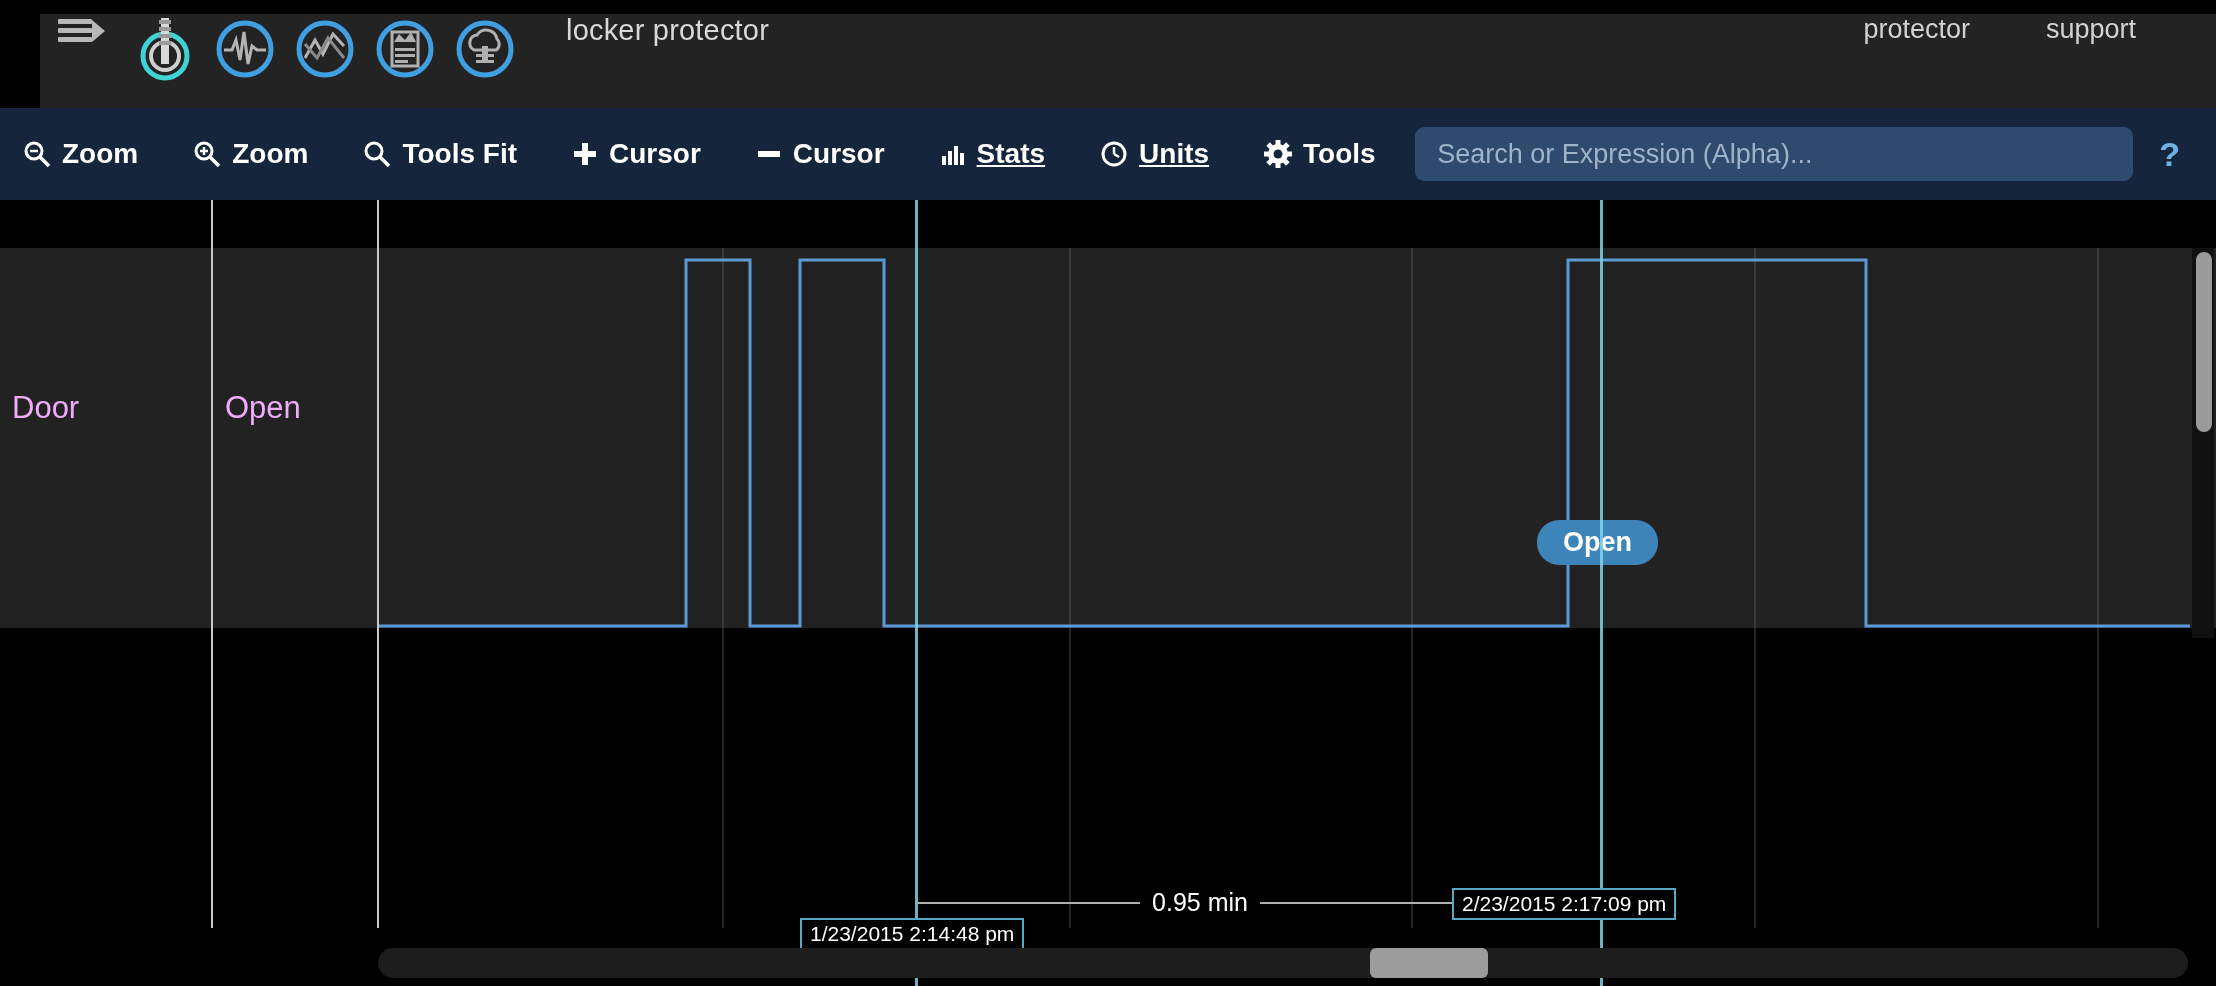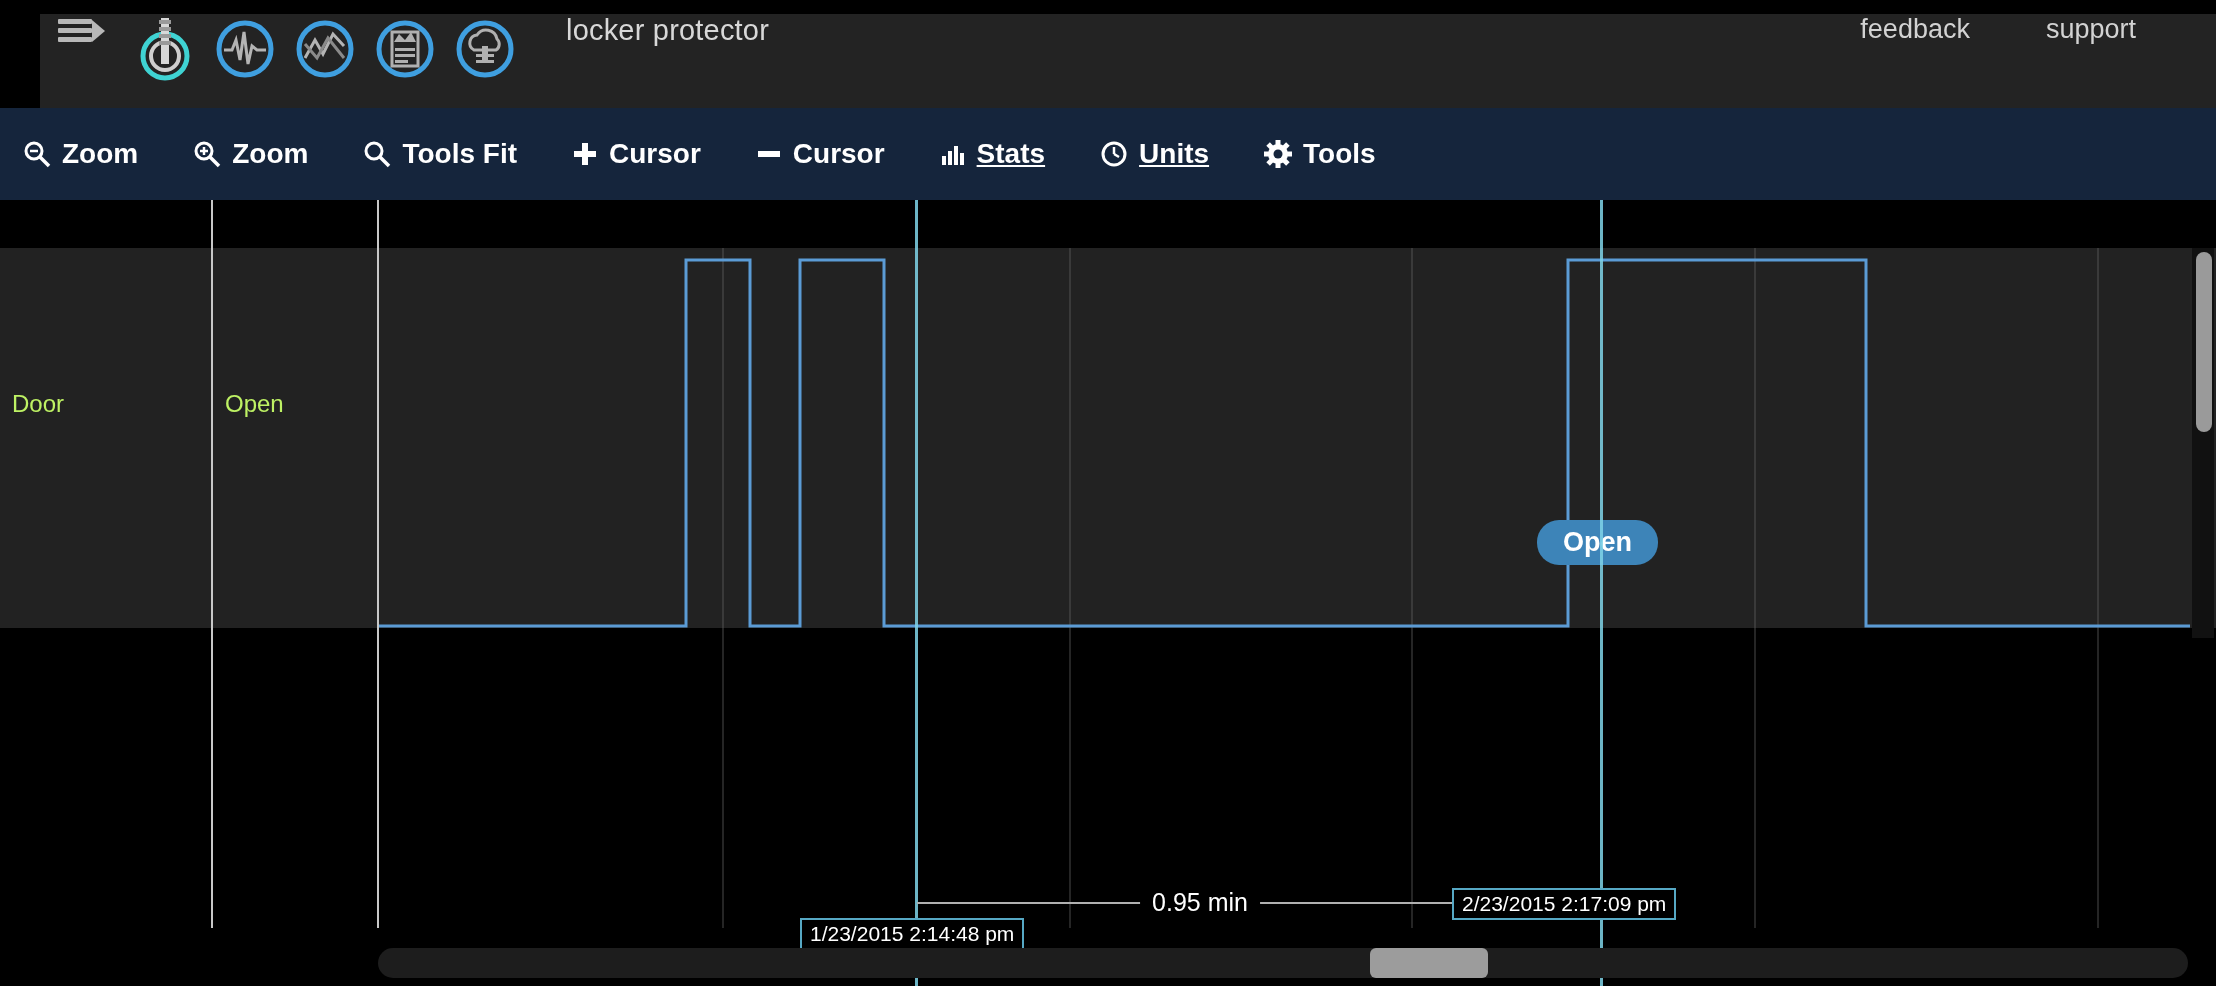--- a/index.html
+++ b/index.html
@@ -134,21 +134,21 @@
   }
   .plot-lower {
     position: absolute; left: 0; top: 428px; width: 2216px; height: 440px;
     background: #000;
   }
 
   .vline {
     position: absolute; width: 2px; background: #7a7a7a;
   }
   .row-label {
-    position: absolute; color: #bef264; font-size: 24px;
+    position: absolute; color: #f0abfc; font-size: 31px;
   }
 
   
   .wave { position: absolute; left: 0; top: 0; }
 
   
   .cursor-line {
     position: absolute; width: 3px; background: #7fd4e8; opacity: .85;
   }
 
@@ -254,21 +254,21 @@
           <rect x="24" y="40" width="18" height="3" fill="#b0b0b0"></rect>
           <rect x="24" y="46" width="18" height="3" fill="#b0b0b0"></rect>
           <rect x="30" y="32" width="6" height="14" fill="#b0b0b0"></rect>
         </svg>
       </div>
     </div>
 
     <div class="app-title">locker protector</div>
 
     <div class="header-links">
-      <a>feedback</a>
+      <a>protector</a>
       <a>support</a>
     </div>
   </div>
 
   <div class="toolbar">
 
     <div class="tb-btn" style="margin-left:22px;">
       <span class="tb-ico">
         <svg width="30" height="30" viewBox="0 0 30 30">
           <circle cx="12" cy="12" r="8" fill="none" stroke="#fff" stroke-width="3"></circle>
@@ -352,20 +352,26 @@
             <rect x="12.5" y="1" width="5" height="28" transform="rotate(45 15 15)"></rect>
             <rect x="1" y="12.5" width="28" height="5" transform="rotate(45 15 15)"></rect>
           </g>
           <circle cx="15" cy="15" r="10" fill="#fff"></circle>
           <circle cx="15" cy="15" r="4.5" fill="#15253c"></circle>
         </svg>
       </span>
       <span>Tools</span>
     </div>
 
+    <div class="search-wrap">
+      <div class="search-box">
+        <input type="text" placeholder="Search or Expression (Alpha)..." style="">
+      </div>
+      <div class="help-q">?</div>
+    </div>
   </div>
 
   <div class="body">
 
 
     <div class="plot">
 
       <div class="vline" style="left:211px; top:-48px; height:428px; background:#c8c8c8;"></div>
       <div class="vline" style="left:377px; top:-48px; height:428px; background:#c8c8c8;"></div>
       <div class="vline" style="left:722px; top:0; height:380px; background:#3a3a3a;"></div>

